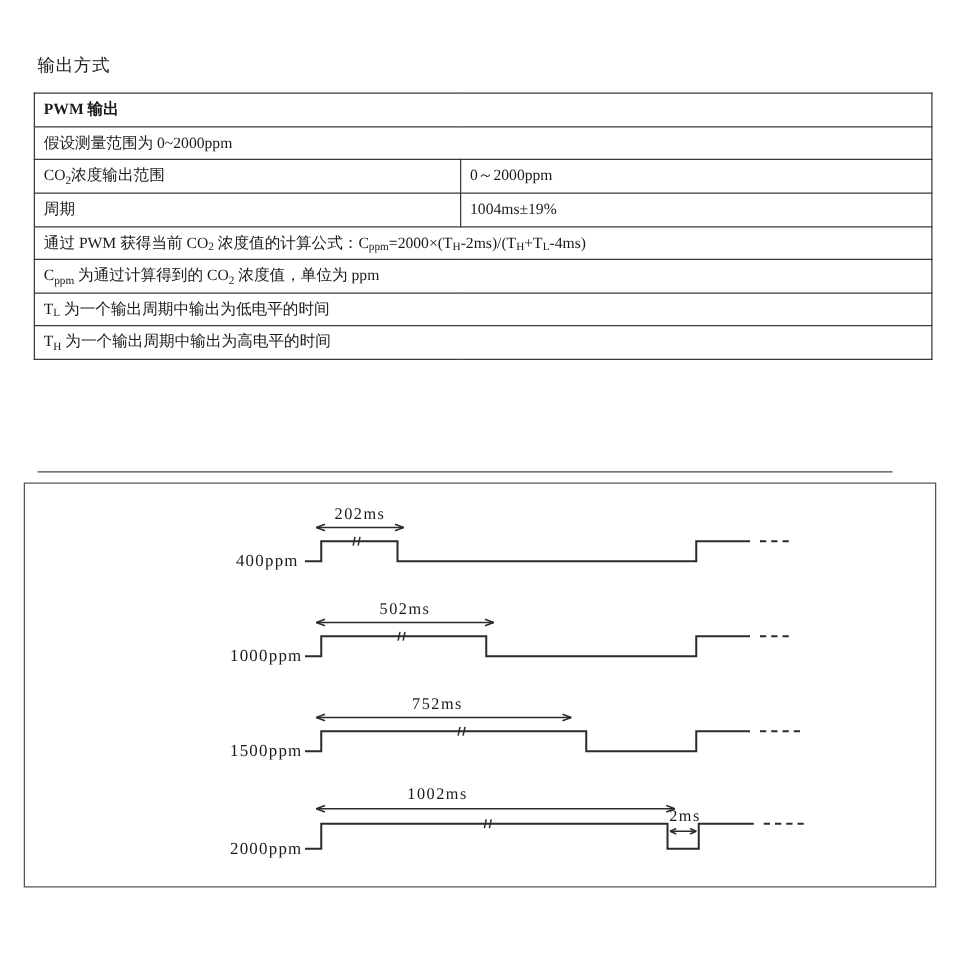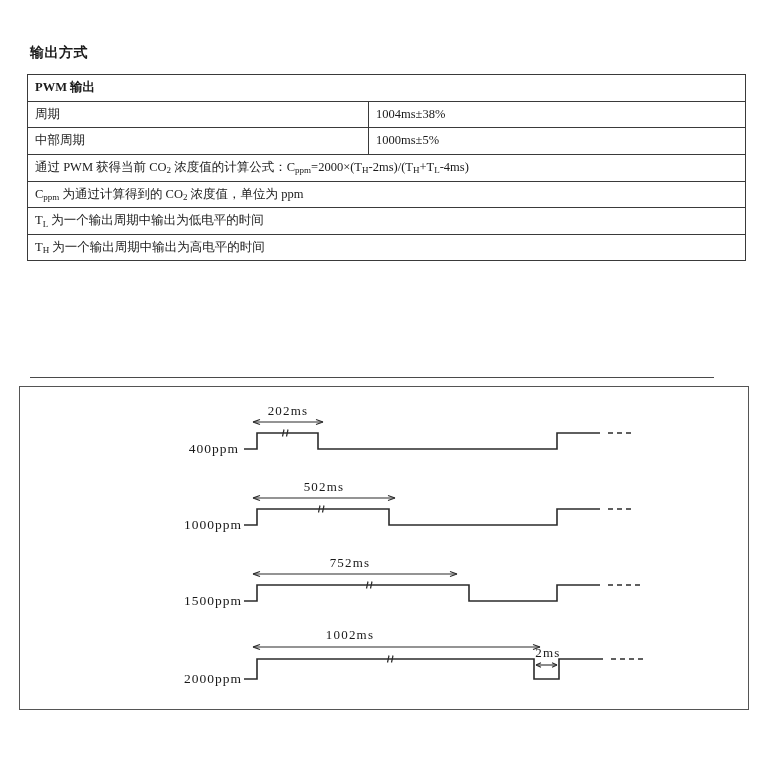--- a/index.html
+++ b/index.html
@@ -15,21 +15,21 @@
     color: #1a1a1a;
     overflow: hidden;
   }
 
   
   .section-title {
     position: absolute;
     left: 30px;
     top: 44px;
     font-size: 14px;
-    font-weight: bold;
+    font-weight: normal;
     letter-spacing: 0.5px;
   }
 
   
   .spec-table {
     position: absolute;
     left: 27px;
     top: 74px;
     width: 718px;
     border-collapse: collapse;
@@ -107,28 +107,31 @@
 
 <table class="spec-table">
   <colgroup>
     <col class="col-label">
     <col class="col-value">
   </colgroup>
   <tbody>
     <tr class="hdr">
       <td colspan="2">PWM 输出</td>
     </tr>
-
+    <tr>
+      <td colspan="2">假设测量范围为 0~2000ppm</td>
+    </tr>
+
+    <tr>
+      <td>CO<sub>2</sub>浓度输出范围</td>
+      <td>0～2000ppm</td>
+    </tr>
     <tr>
       <td>周期</td>
-      <td>1004ms±38%</td>
-    </tr>
-    <tr>
-      <td>中部周期</td>
-      <td>1000ms±5%</td>
+      <td>1004ms±19%</td>
     </tr>
 
     <tr>
       <td colspan="2">
         通过 PWM 获得当前 CO<sub>2</sub> 浓度值的计算公式：C<sub>ppm</sub>=2000×(T<sub>H</sub>-2ms)/(T<sub>H</sub>+T<sub>L</sub>-4ms)
       </td>
     </tr>
     <tr>
       <td colspan="2">
         C<sub>ppm</sub> 为通过计算得到的 CO<sub>2</sub> 浓度值，单位为 ppm

